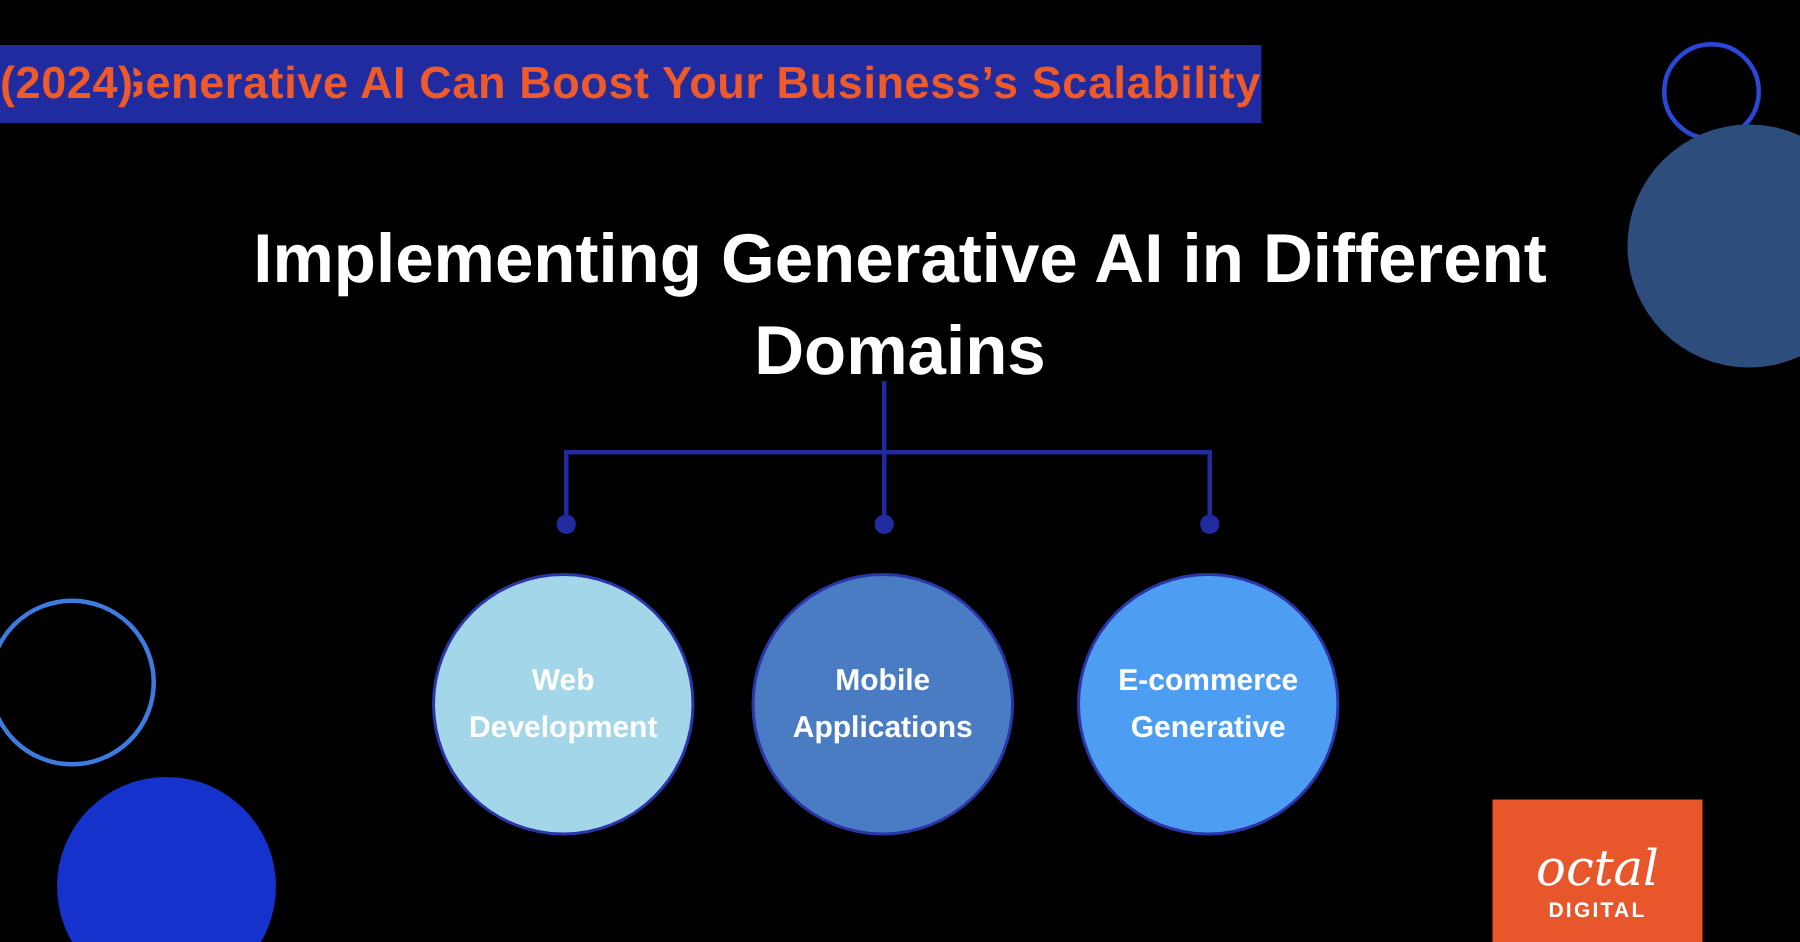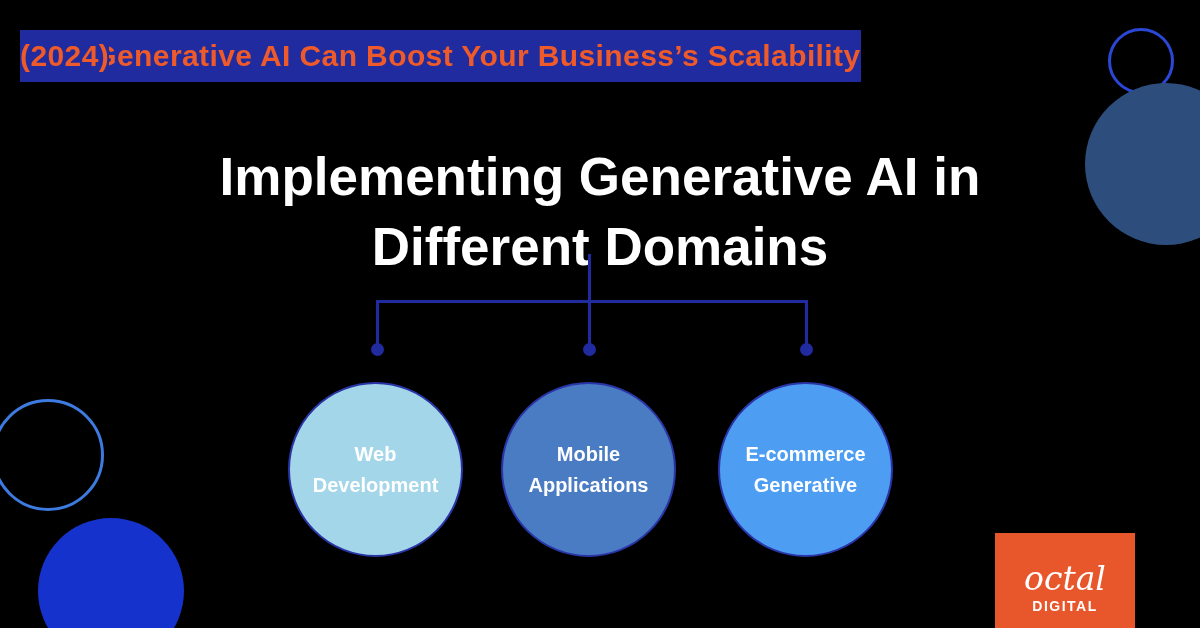--- a/index.html
+++ b/index.html
@@ -34,26 +34,26 @@
   }
 
   
   .title {
     position:absolute; top:30px; left:0; width:100%;
     text-align:center;
     color:var(--title,#EE5A29);
     font-weight:800; font-size:30px; letter-spacing:0.4px;
     line-height:52px;
   }
-  .title .line { display:block;margin-left:20px; }
+  .title .line { display:block; }
   .subtitle {
     position:absolute; top:142px; left:50%; transform:translateX(-50%);
     width:900px; text-align:center;
     color:var(--subtitle,#FFF);
-    font-weight:800; font-size:53px; line-height:1.32;
+    font-weight:800; font-size:46px; line-height:1.32;
   }
 
   
   .line { position:absolute; background:var(--connector,#1F2B9E); }
   .stem        { left:588px; top:254px; width:3px;  height:46px; }
   .hline       { left:376px; top:300px; width:432px; height:3px; }
   .drop-left   { left:376px; top:300px; width:3px;  height:46px; }
   .drop-center { left:588px; top:300px; width:3px;  height:46px; }
   .drop-right  { left:805px; top:300px; width:3px;  height:46px; }
   .dot {

